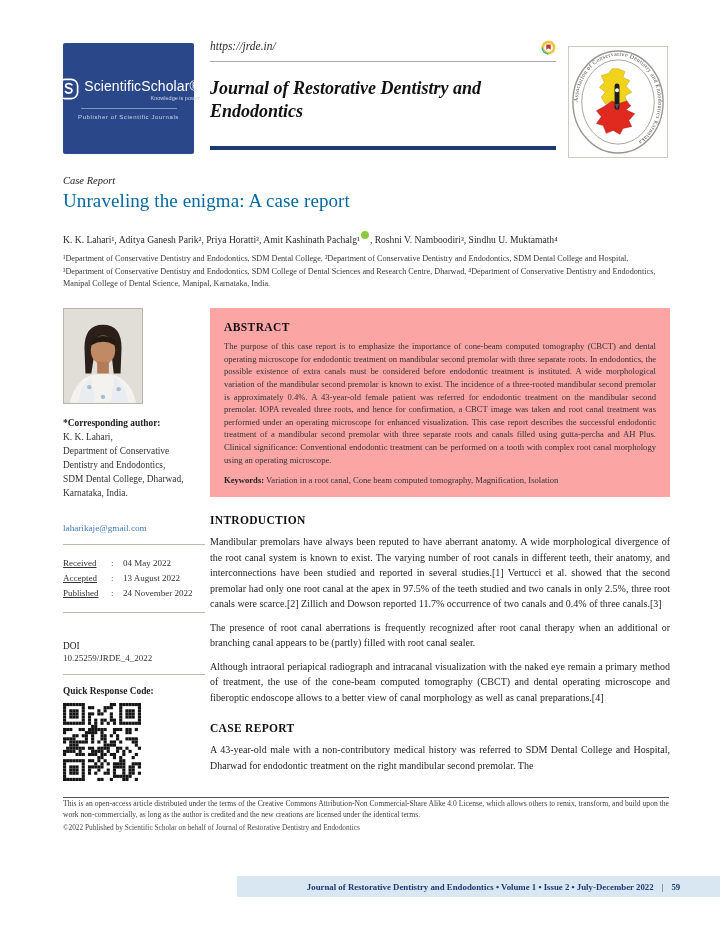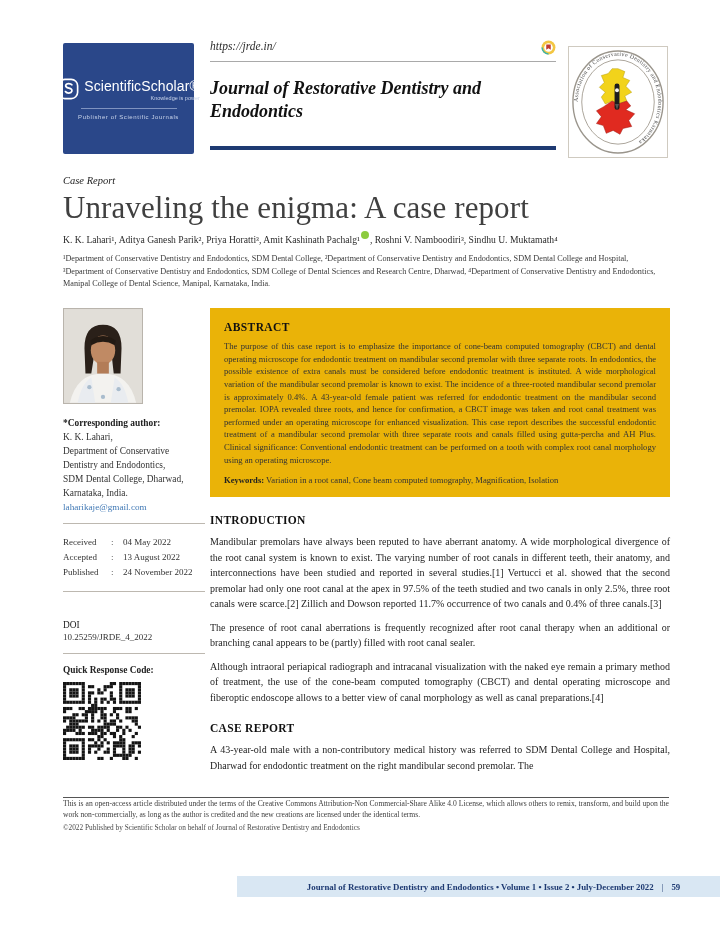--- a/index.html
+++ b/index.html
@@ -28,41 +28,41 @@
     margin-top:15px; font-size:18px; font-weight:bold; color:#111;
     line-height:1.3; white-space:pre-line;
   }
   .navy-rule { position:absolute; left:210px; top:146px; width:346px; height:4px; background:#1e3a72; }
   .emblem-box {
     position:absolute; left:568px; top:46px; width:100px; height:112px;
     background:#fff; border:1px solid #cfcac0;
   }
   
   .article-type { position:absolute; left:63px; top:175px; font-style:italic; font-size:10.5px; color:#222; }
-  .article-title { position:absolute; left:63px; top:190px; font-size:31px; color:#404040; letter-spacing:.1px; }
+  .article-title { position:absolute; left:63px; top:190px; font-size:19px; color:#0369a1; letter-spacing:.1px; }
   .authors { position:absolute; left:63px; top:231px; width:606px; font-size:9.6px; color:#2b2b2b; }
   .orcid { display:inline-block; width:8px; height:8px; border-radius:50%; background:#8ccb3e; vertical-align:super; margin:0 1px; }
   .affiliations { position:absolute; left:63px; top:253px; width:606px; font-size:8.2px; line-height:1.55; color:#3a3a3a; }
   
   .sidebar { position:absolute; left:63px; top:308px; width:142px; font-size:9.4px; color:#333; }
   .photo { width:80px; height:96px; border:1px solid #b9b4ac; display:block; background:#ddd8d0; }
   .corr-label { font-weight:bold; margin-top:14px; color:#222; }
   .corr-address { margin-top:2px; line-height:1.5; white-space:pre-line; }
-  .email { display:block; margin-top:1px; color:#4179b5; text-decoration:none; font-size:9.2px; }
+  .email { display:block; margin-top:22px; color:#4179b5; text-decoration:none; font-size:9.2px; }
   .side-hr { border:none; border-top:1px solid #bdb8b0; margin:11px 0; width:142px; }
   .date-row { display:flex; line-height:1.7; font-size:9px; }
-  .date-label { width:48px; }
+  .date-label { width:48px;text-decoration:underline; }
   .date-colon { width:12px; }
   .doi-label { font-weight:normal; color:#222;margin-top:28px; }
   .doi-value { margin-top:2px; font-size:9px; }
   .qr-label { font-weight:bold; color:#222; }
   #qr { margin-top:7px; display:block; }
   
   .main { position:absolute; left:210px; top:308px; width:460px; }
-  .abstract-box { background:#eab308; padding:13px 14px 12px; }
+  .abstract-box { background:#fca5a5; padding:13px 14px 12px; }
   .abstract-heading { font-size:11.5px; font-weight:bold; letter-spacing:.4px; color:#111; }
   .abstract-body { margin-top:7px; font-size:8.6px; line-height:1.47; text-align:justify; color:#333; }
   .keywords { margin-top:9px; font-size:8.6px; color:#333; }
   .keywords b { color:#222; }
   .section-heading { margin-top:17px; font-size:11.5px; font-weight:bold; letter-spacing:.3px; color:#111; }
   .para { margin-top:8px; font-size:10px; line-height:1.55; text-align:justify; color:#242424; }
   
   .footer { position:absolute; left:63px; top:797px; width:606px; border-top:1.5px solid #555; }
   .license { font-size:7.6px; line-height:1.5; text-align:justify; color:#3c3c3c; }
   .copyright { margin-top:2px; font-size:7.3px; color:#4a4a4a; }

